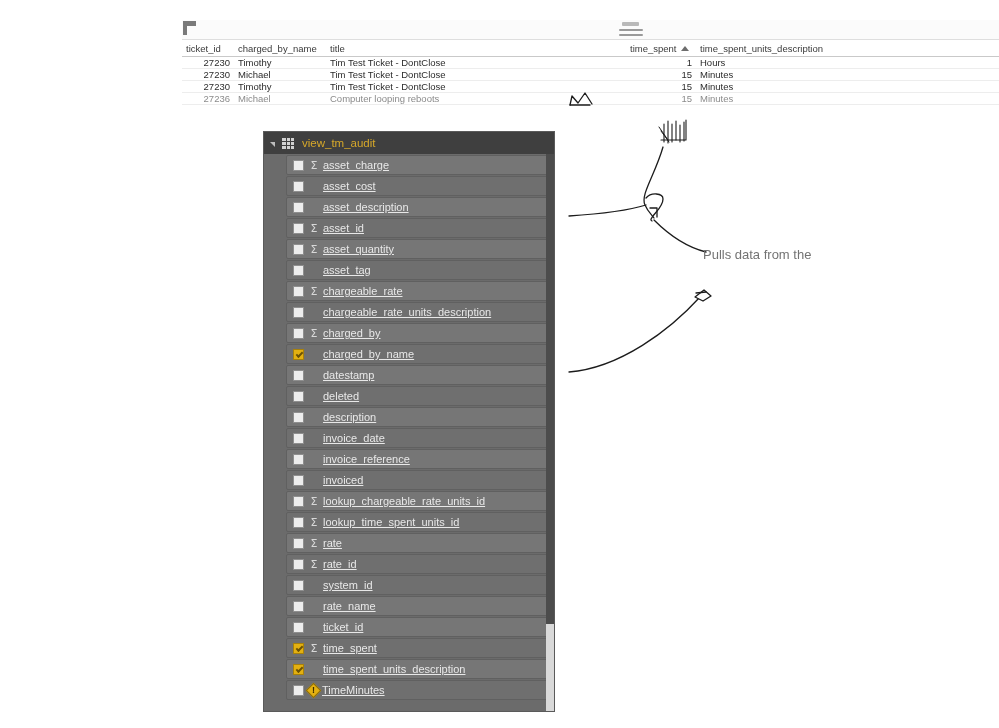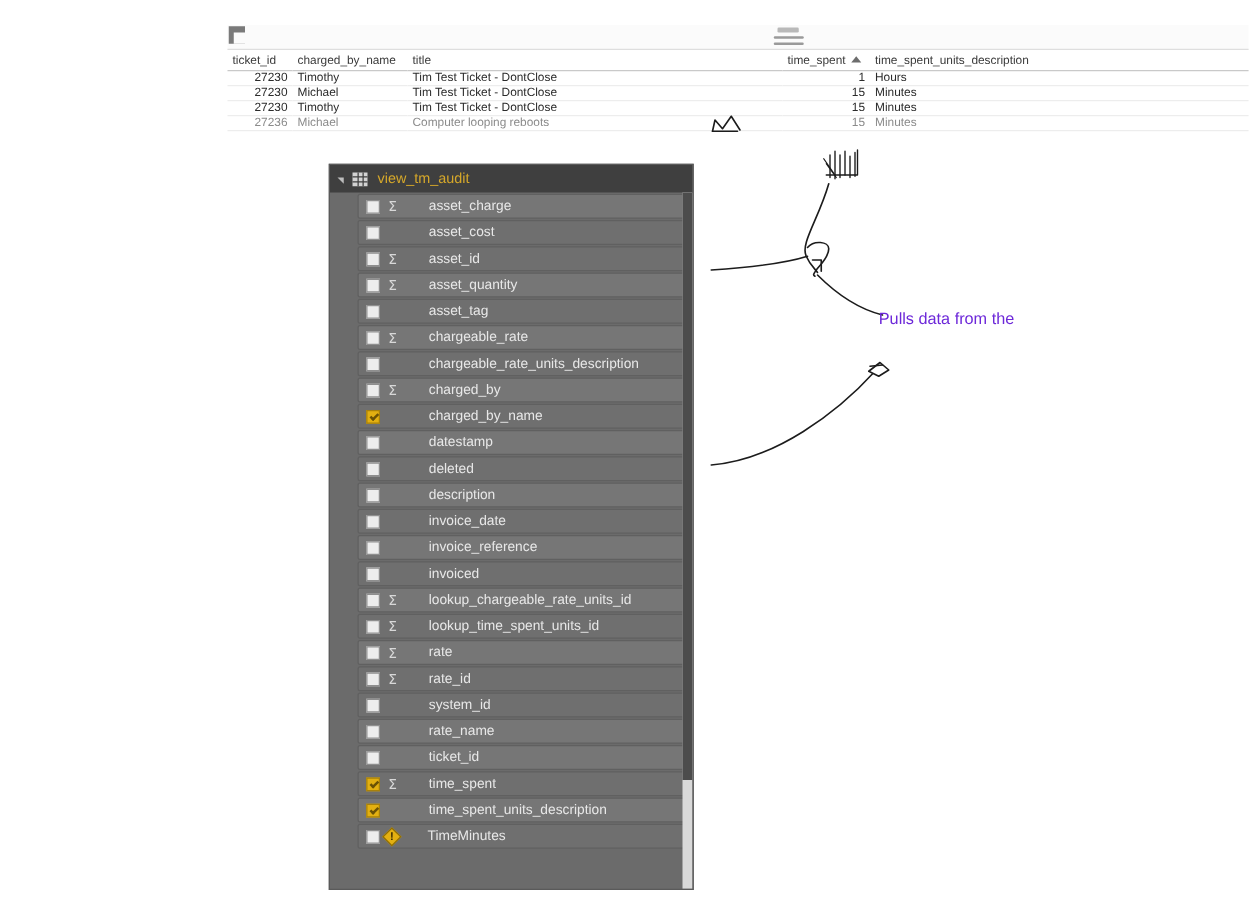--- a/index.html
+++ b/index.html
@@ -191,24 +191,25 @@
     content: "!";
     position: absolute;
     left: 0; right: 0; top: -1px;
     text-align: center;
     font-size: 9px;
     font-weight: bold;
     color: #3a2c00;
     line-height: 15px;
   }
   .fl-label {
-    margin-left: 22px;
+    margin-left: 2px;
     color: #e8e8e8;
     font-size: 11px;
     white-space: nowrap;
+    text-decoration: underline;
   }
 
   .fl-scroll-track {
     position: absolute;
     right: 0; top: 22px;
     width: 8px; bottom: 0;
     background: #d9d9d9;
   }
   .fl-scroll-thumb {
     position: absolute;
@@ -222,21 +223,21 @@
     position: absolute;
     left: 0; top: 0;
     width: 999px; height: 728px;
     pointer-events: none;
   }
   .annot-text {
     position: absolute;
     left: 703px; top: 246px;
     width: 180px;
     font-size: 13px;
-    color: #6d28d9;
+    color: #737373;
     line-height: 18px;
   }
 </style>
 </head>
 <body>
 
 <div id="root">
 
   <div class="grid-panel">
 
@@ -305,20 +306,25 @@
         <div class="fl-row">
           <span class="chk"></span>
           <span class="sigma">Σ</span>
           <span class="fl-label">asset_charge</span>
         </div>
         <div class="fl-row alt">
           <span class="chk"></span>
           <span class="sigma empty">Σ</span>
           <span class="fl-label">asset_cost</span>
         </div>
+        <div class="fl-row">
+          <span class="chk"></span>
+          <span class="sigma empty">Σ</span>
+          <span class="fl-label">asset_description</span>
+        </div>
         <div class="fl-row alt">
           <span class="chk"></span>
           <span class="sigma">Σ</span>
           <span class="fl-label">asset_id</span>
         </div>
         <div class="fl-row">
           <span class="chk"></span>
           <span class="sigma">Σ</span>
           <span class="fl-label">asset_quantity</span>
         </div>

